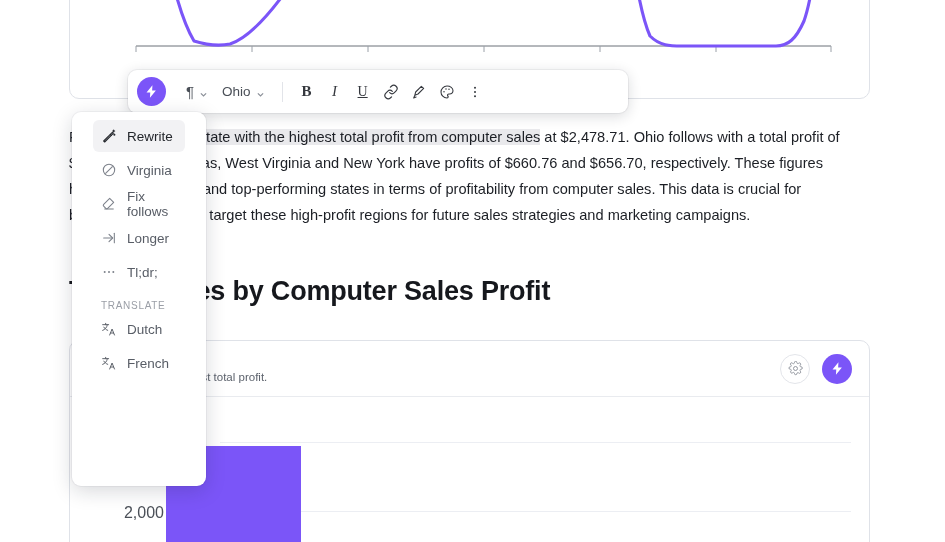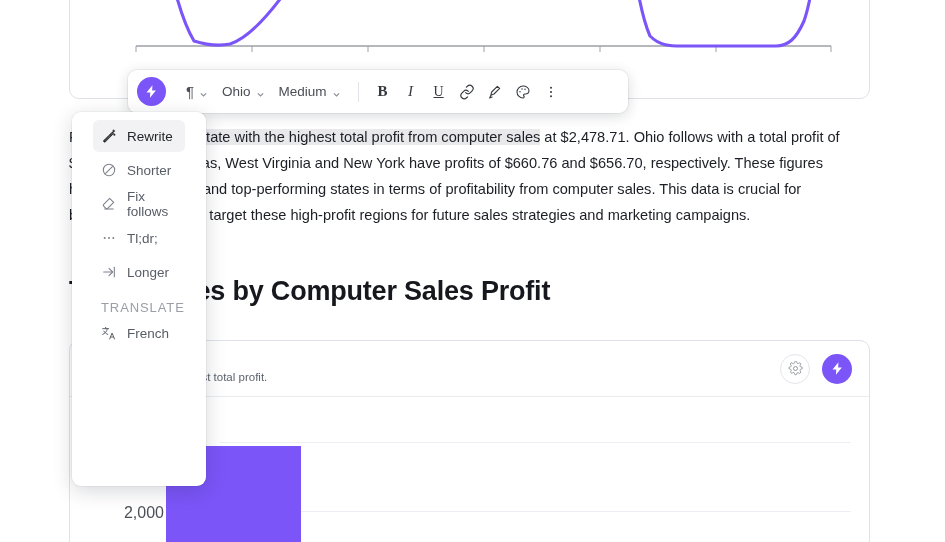--- a/index.html
+++ b/index.html
@@ -76,21 +76,21 @@
     font-size: 13.5px; color: #585d66;
     cursor: default;
   }
   .mi.active { background: #f2f2f4; color: #23262b; }
   .mi .mi-ic {
     width: 16px; height: 16px; flex: 0 0 16px;
     display: flex; align-items: center; justify-content: center;
   }
   .mi .mi-ic svg { width: 16px; height: 16px; }
   .mi-sectionlabel {
-    font-size: 13px; letter-spacing: .07em; color: #9a9ea6;
+    font-size: 10px; letter-spacing: .07em; color: #9a9ea6;
     padding: 0 13px; margin: 12px 0 0 0;
   }
 
   
   .para {
     position: absolute; left: 69px; top: 124px; width: 790px;
     font-size: 14.6px; line-height: 26px; color: #1c1f25;
     z-index: 5;
   }
   .para .hl { background: #e9e9ec; }
@@ -218,28 +218,20 @@
 
     <div class="tb-item">
       <span>Ohio</span>
       <span class="chev">
         <svg viewBox="0 0 12 12">
             <polyline points="2.5,4.5 6,8 9.5,4.5"></polyline>
           </svg>
       </span>
     </div>
 
-    <div class="tb-item">
-      <span>Medium</span>
-      <span class="chev">
-        <svg viewBox="0 0 12 12">
-            <polyline points="2.5,4.5 6,8 9.5,4.5"></polyline>
-          </svg>
-      </span>
-    </div>
 
     <div class="tb-sep"></div>
 
     <div class="tb-btn">
       <span class="tb-b">B</span>
     </div>
     <div class="tb-btn">
       <span class="tb-i">I</span>
     </div>
     <div class="tb-btn">
@@ -287,64 +279,73 @@
       <span>Rewrite</span>
     </div>
 
     <div class="mi">
       <span class="mi-ic">
         <svg viewBox="0 0 24 24" fill="none" stroke="#7d828b" stroke-width="1.6">
           <circle cx="12" cy="12" r="8.5"></circle>
             <line x1="6.5" y1="17.5" x2="17.5" y2="6.5"></line>
         </svg>
       </span>
-      <span>Shorter</span>
+      <span>Virginia</span>
     </div>
 
     <div class="mi">
       <span class="mi-ic">
         <svg viewBox="0 0 24 24" fill="none" stroke="#7d828b" stroke-width="1.6" stroke-linejoin="round">
           <path d="M13 3.5 4 12.5a2 2 0 0 0 0 2.8l3.2 3.2a2 2 0 0 0 2.8 0l9-9z"></path>
           <line x1="5" y1="19.5" x2="19" y2="19.5"></line>
         </svg>
       </span>
       <span>Fix follows</span>
     </div>
 
+
+    <div class="mi">
+      <span class="mi-ic">
+        <svg viewBox="0 0 24 24" fill="none" stroke="#7d828b" stroke-width="1.6" stroke-linecap="round" stroke-linejoin="round">
+          <line x1="20" y1="5" x2="20" y2="19"></line>
+          <line x1="4" y1="12" x2="17" y2="12"></line>
+          <polyline points="12,6.5 17.5,12 12,17.5"></polyline>
+        </svg>
+      </span>
+      <span>Longer</span>
+    </div>
 
     <div class="mi">
       <span class="mi-ic">
         <svg viewBox="0 0 24 24" fill="#7d828b">
           <circle cx="5.5" cy="12" r="1.5"></circle>
             <circle cx="12" cy="12" r="1.5"></circle>
             <circle cx="18.5" cy="12" r="1.5"></circle>
         </svg>
       </span>
       <span>Tl;dr;</span>
     </div>
 
-    <div class="mi">
-      <span class="mi-ic">
-        <svg viewBox="0 0 24 24" fill="none" stroke="#7d828b" stroke-width="1.6" stroke-linecap="round" stroke-linejoin="round">
-          <line x1="20" y1="5" x2="20" y2="19"></line>
-          <line x1="4" y1="12" x2="17" y2="12"></line>
-          <polyline points="12,6.5 17.5,12 12,17.5"></polyline>
-        </svg>
-      </span>
-      <span>Longer</span>
-    </div>
-
     <div class="mi-sectionlabel">TRANSLATE</div>
-
-
 
     <div class="mi">
       <span class="mi-ic">
         <svg viewBox="0 0 24 24" fill="none" stroke="#5e636b" stroke-width="1.5" stroke-linecap="round" stroke-linejoin="round">
           <path d="M2.5 5.5h9M7 3.5v2M9.5 5.5c-.6 4.2-3.3 7.3-7 8.6M4.3 9.2c1.3 2.4 3.4 4 5.8 4.8"></path>
           <path d="M13 21l3.6-9 3.6 9M14.3 18h4.6"></path>
         </svg>
       </span>
+      <span>Dutch</span>
+    </div>
+
+
+    <div class="mi">
+      <span class="mi-ic">
+        <svg viewBox="0 0 24 24" fill="none" stroke="#5e636b" stroke-width="1.5" stroke-linecap="round" stroke-linejoin="round">
+          <path d="M2.5 5.5h9M7 3.5v2M9.5 5.5c-.6 4.2-3.3 7.3-7 8.6M4.3 9.2c1.3 2.4 3.4 4 5.8 4.8"></path>
+          <path d="M13 21l3.6-9 3.6 9M14.3 18h4.6"></path>
+        </svg>
+      </span>
       <span>French</span>
     </div>
   </div>
 
 </div>
 
 </body></html>

